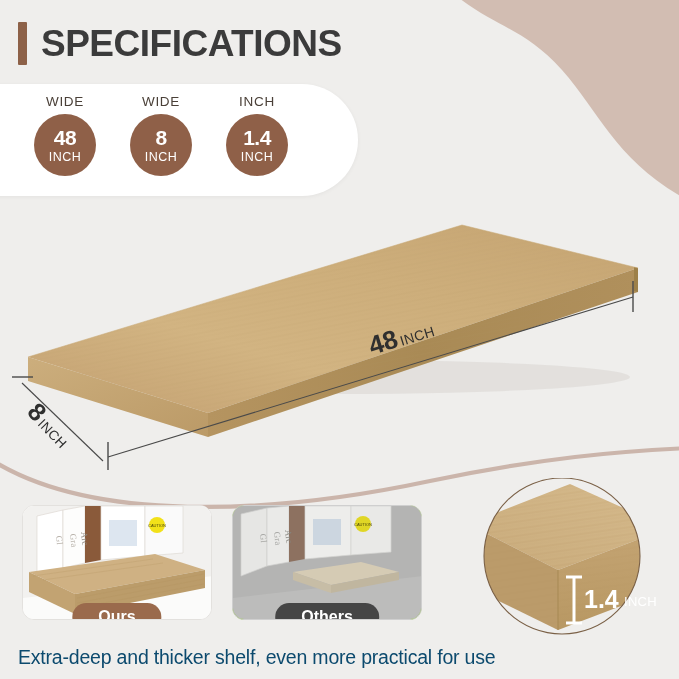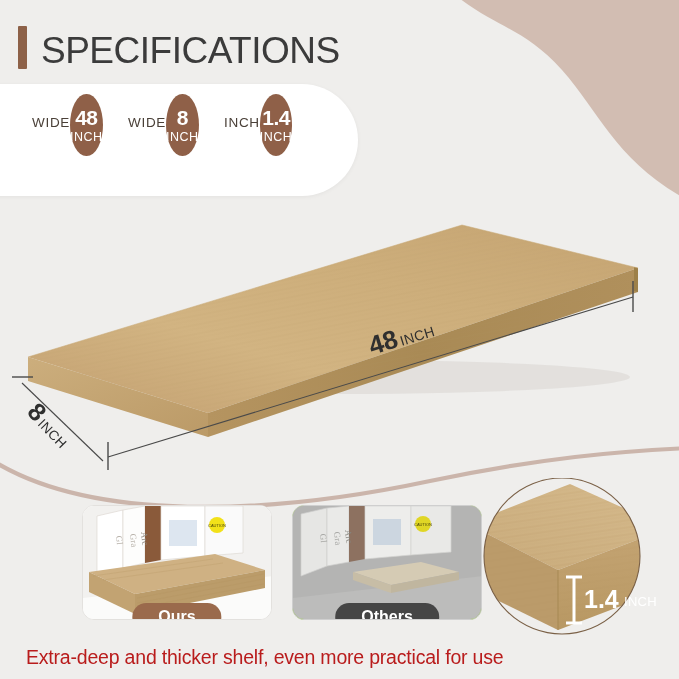--- a/index.html
+++ b/index.html
@@ -12,65 +12,65 @@
   }
   .stage{ position:absolute; inset:0; }
 
   
   .blob{ position:absolute; top:-10px; right:-8px; width:320px; height:230px;
          pointer-events:none; }
 
   
   .header{ position:absolute; top:22px; left:18px; display:flex; align-items:center; gap:14px; }
   .accent-bar{ width:9px; height:43px; background:#8d6148; border-radius:1px; }
-  .title{ font-size:37px; font-weight:normal; color:#3b3b3b; letter-spacing:-0.5px;margin-top:8px; }
+  .title{ font-size:37px; font-weight:bold; color:#3b3b3b; letter-spacing:-0.5px; }
 
   
   .spec-card{
     position:absolute; top:84px; left:-20px; width:378px; height:112px;
     background:#ffffff;
     border-top-right-radius:60px; border-bottom-right-radius:60px;
     box-shadow:0 1px 4px rgba(0,0,0,.05);
   }
   .spec-items{ position:absolute; top:10px; left:52px; display:flex; gap:30px; }
-  .spec-item{ width:66px; display:flex; align-items:center; }
+  .spec-item{ width:66px; display:flex; flex-direction:column; align-items:center; }
   .spec-label{ font-size:13.5px; color:#4a4038; letter-spacing:.7px; margin-bottom:5px; }
   .spec-circle{
     width:62px; height:62px; border-radius:50%; background:#8f6048;
     display:flex; flex-direction:column; align-items:center; justify-content:center;
     color:#fff; line-height:1;
   }
   .spec-num{ font-size:21px; font-weight:bold; letter-spacing:-0.5px; }
   .spec-unit{ font-size:12.5px; margin-top:3px; letter-spacing:.5px; }
 
   
   .hero{ position:absolute; top:205px; left:0; width:679px; height:265px; }
 
   
   .swoosh{ position:absolute; top:435px; left:0; width:679px; height:75px; pointer-events:none; }
 
   
-  .compare{ position:absolute; top:505px; left:22px; width:460px; height:120px; display:flex; gap:20px;justify-content:flex-end; }
+  .compare{ position:absolute; top:505px; left:22px; width:460px; height:120px; display:flex; gap:20px; }
   .panel{ position:relative; width:190px; height:115px; border-radius:12px; overflow:hidden;
           border:1px solid #e3e1de; background:#fff; }
   .panel.alt{ background:#84cc16; border-color:#cfcfcf; }
   .pill{
     position:absolute; left:50%; transform:translateX(-50%); bottom:-12px;
     padding:5px 26px; border-radius:16px; color:#fff;
     font-size:16px; font-weight:bold; white-space:nowrap; z-index:5;
   }
   .pill.ours{ background:#9a6a4c; }
   .pill.others{ background:#454545; }
 
   
   .thick-wrap{ position:absolute; top:478px; left:462px; width:210px; height:165px; }
 
   
-  .caption{ position:absolute; top:646px; left:18px; font-size:19.5px; color:#b91c1c;
-            letter-spacing:-0.2px;margin-left:8px; }
+  .caption{ position:absolute; top:646px; left:18px; font-size:19.5px; color:#0c4a6e;
+            letter-spacing:-0.2px; }
 </style>
 </head>
 <body>
 
 <div class="stage">
 
   <svg class="blob" viewBox="0 0 320 230">
     <path d="M 60 -20 C 120 40, 150 30, 195 80 C 235 125, 250 175, 330 215 L 330 -20 Z" fill="#d2bdb2"></path>
   </svg>
 

